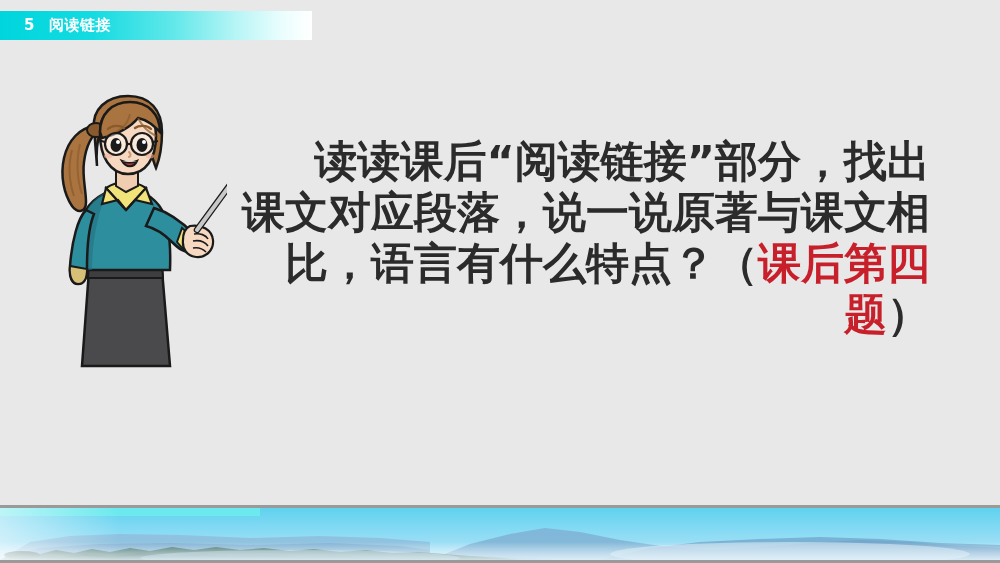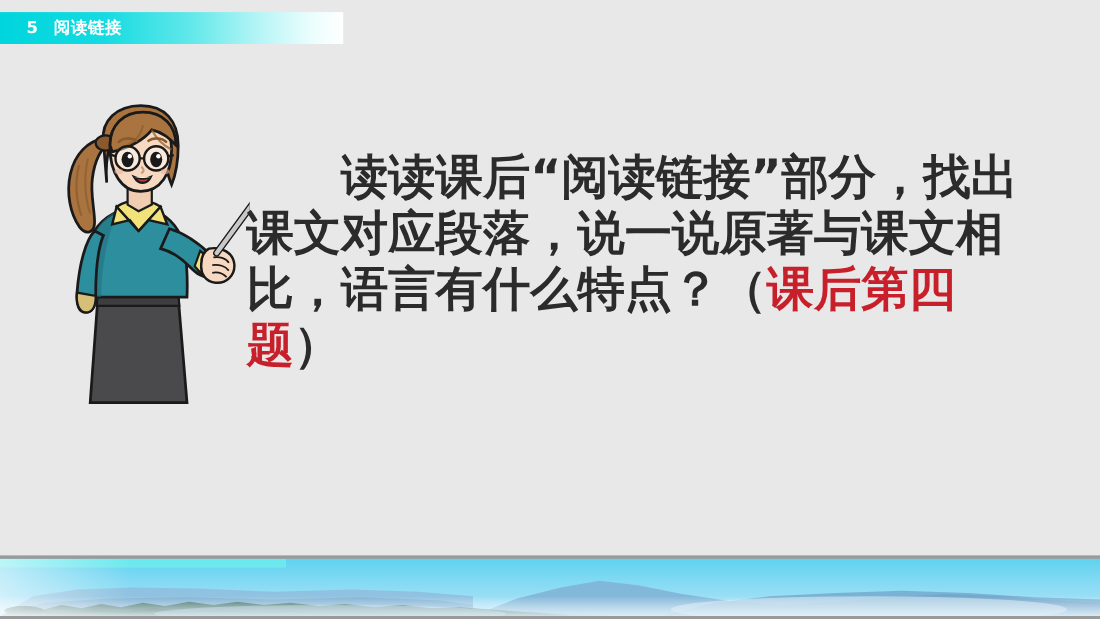--- a/index.html
+++ b/index.html
@@ -71,21 +71,21 @@
     position: absolute;
     left: 224px;
     top: 136px;
     width: 706px;
     font-family: "DejaVu Sans", "Liberation Sans", sans-serif;
     font-size: 43px;
     font-weight: 700;
     line-height: 51px;
     color: #2b2b2b;
     letter-spacing: 0px;
-    text-align: left;
+    text-align: right;
     word-break: break-all;
   }
   .main-text .indent {
     display: inline-block;
     width: 86px;
   }
   .hl-red {
     color: #c8202a;
   }
 

